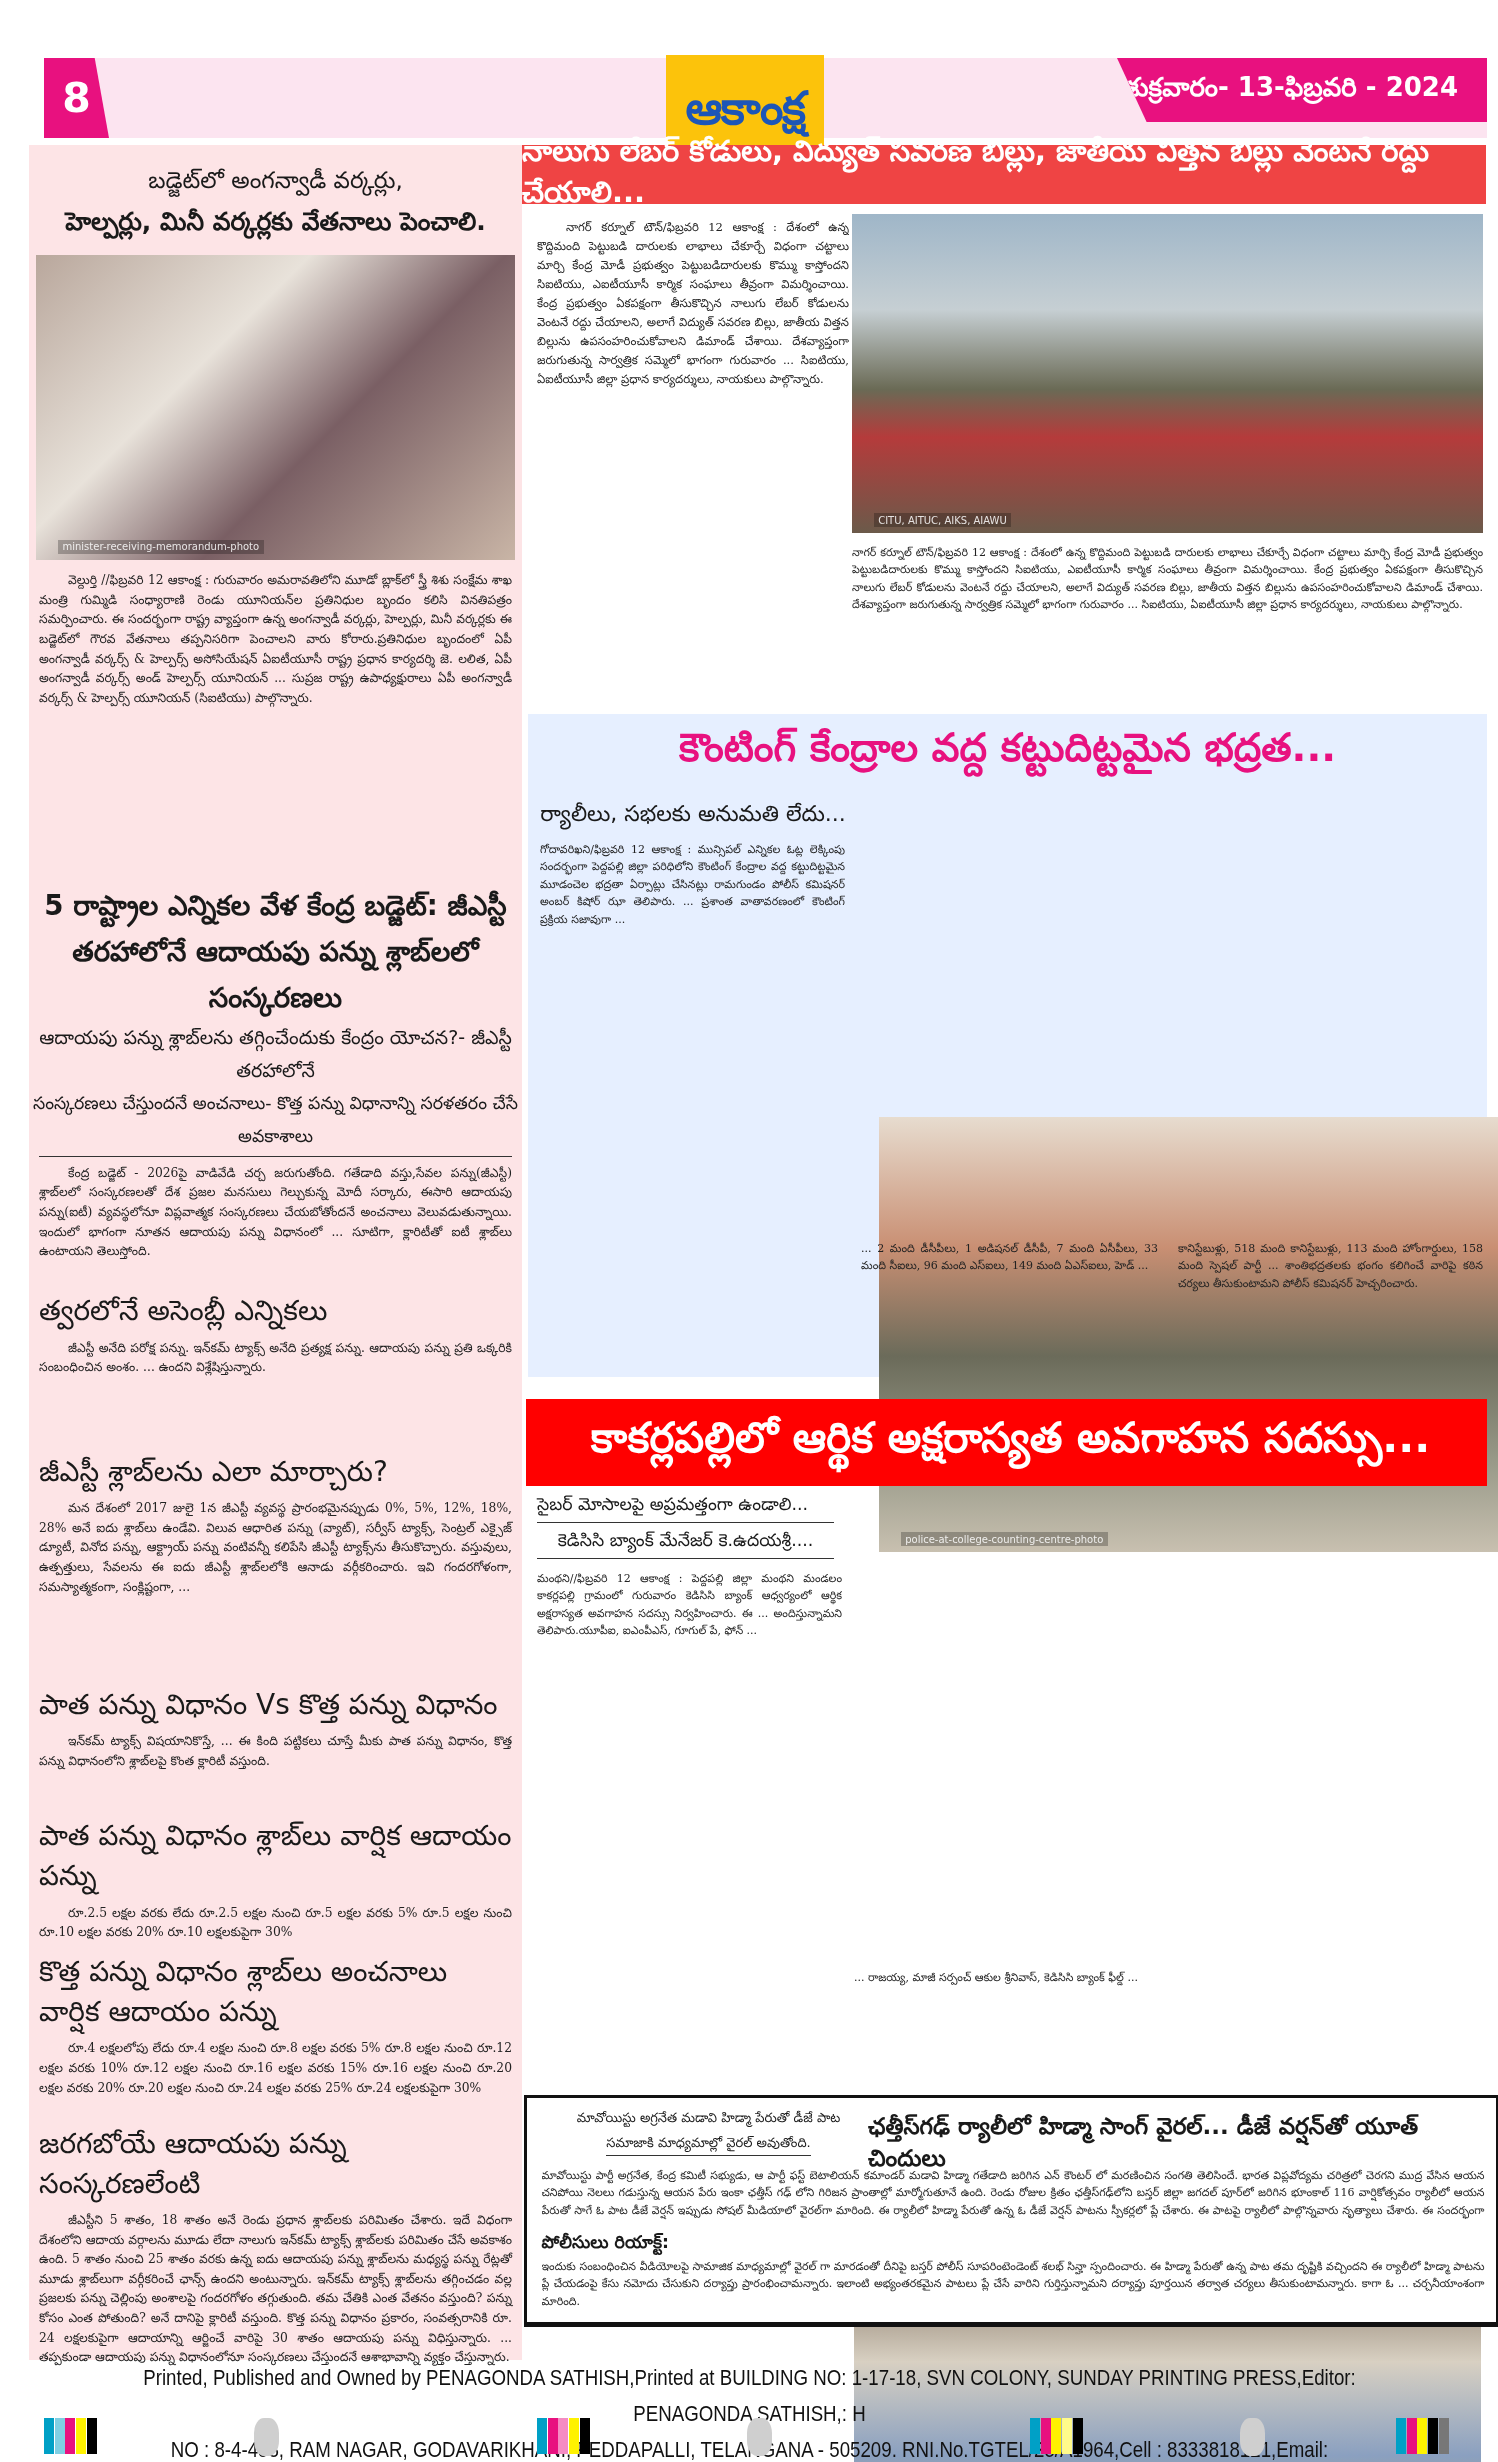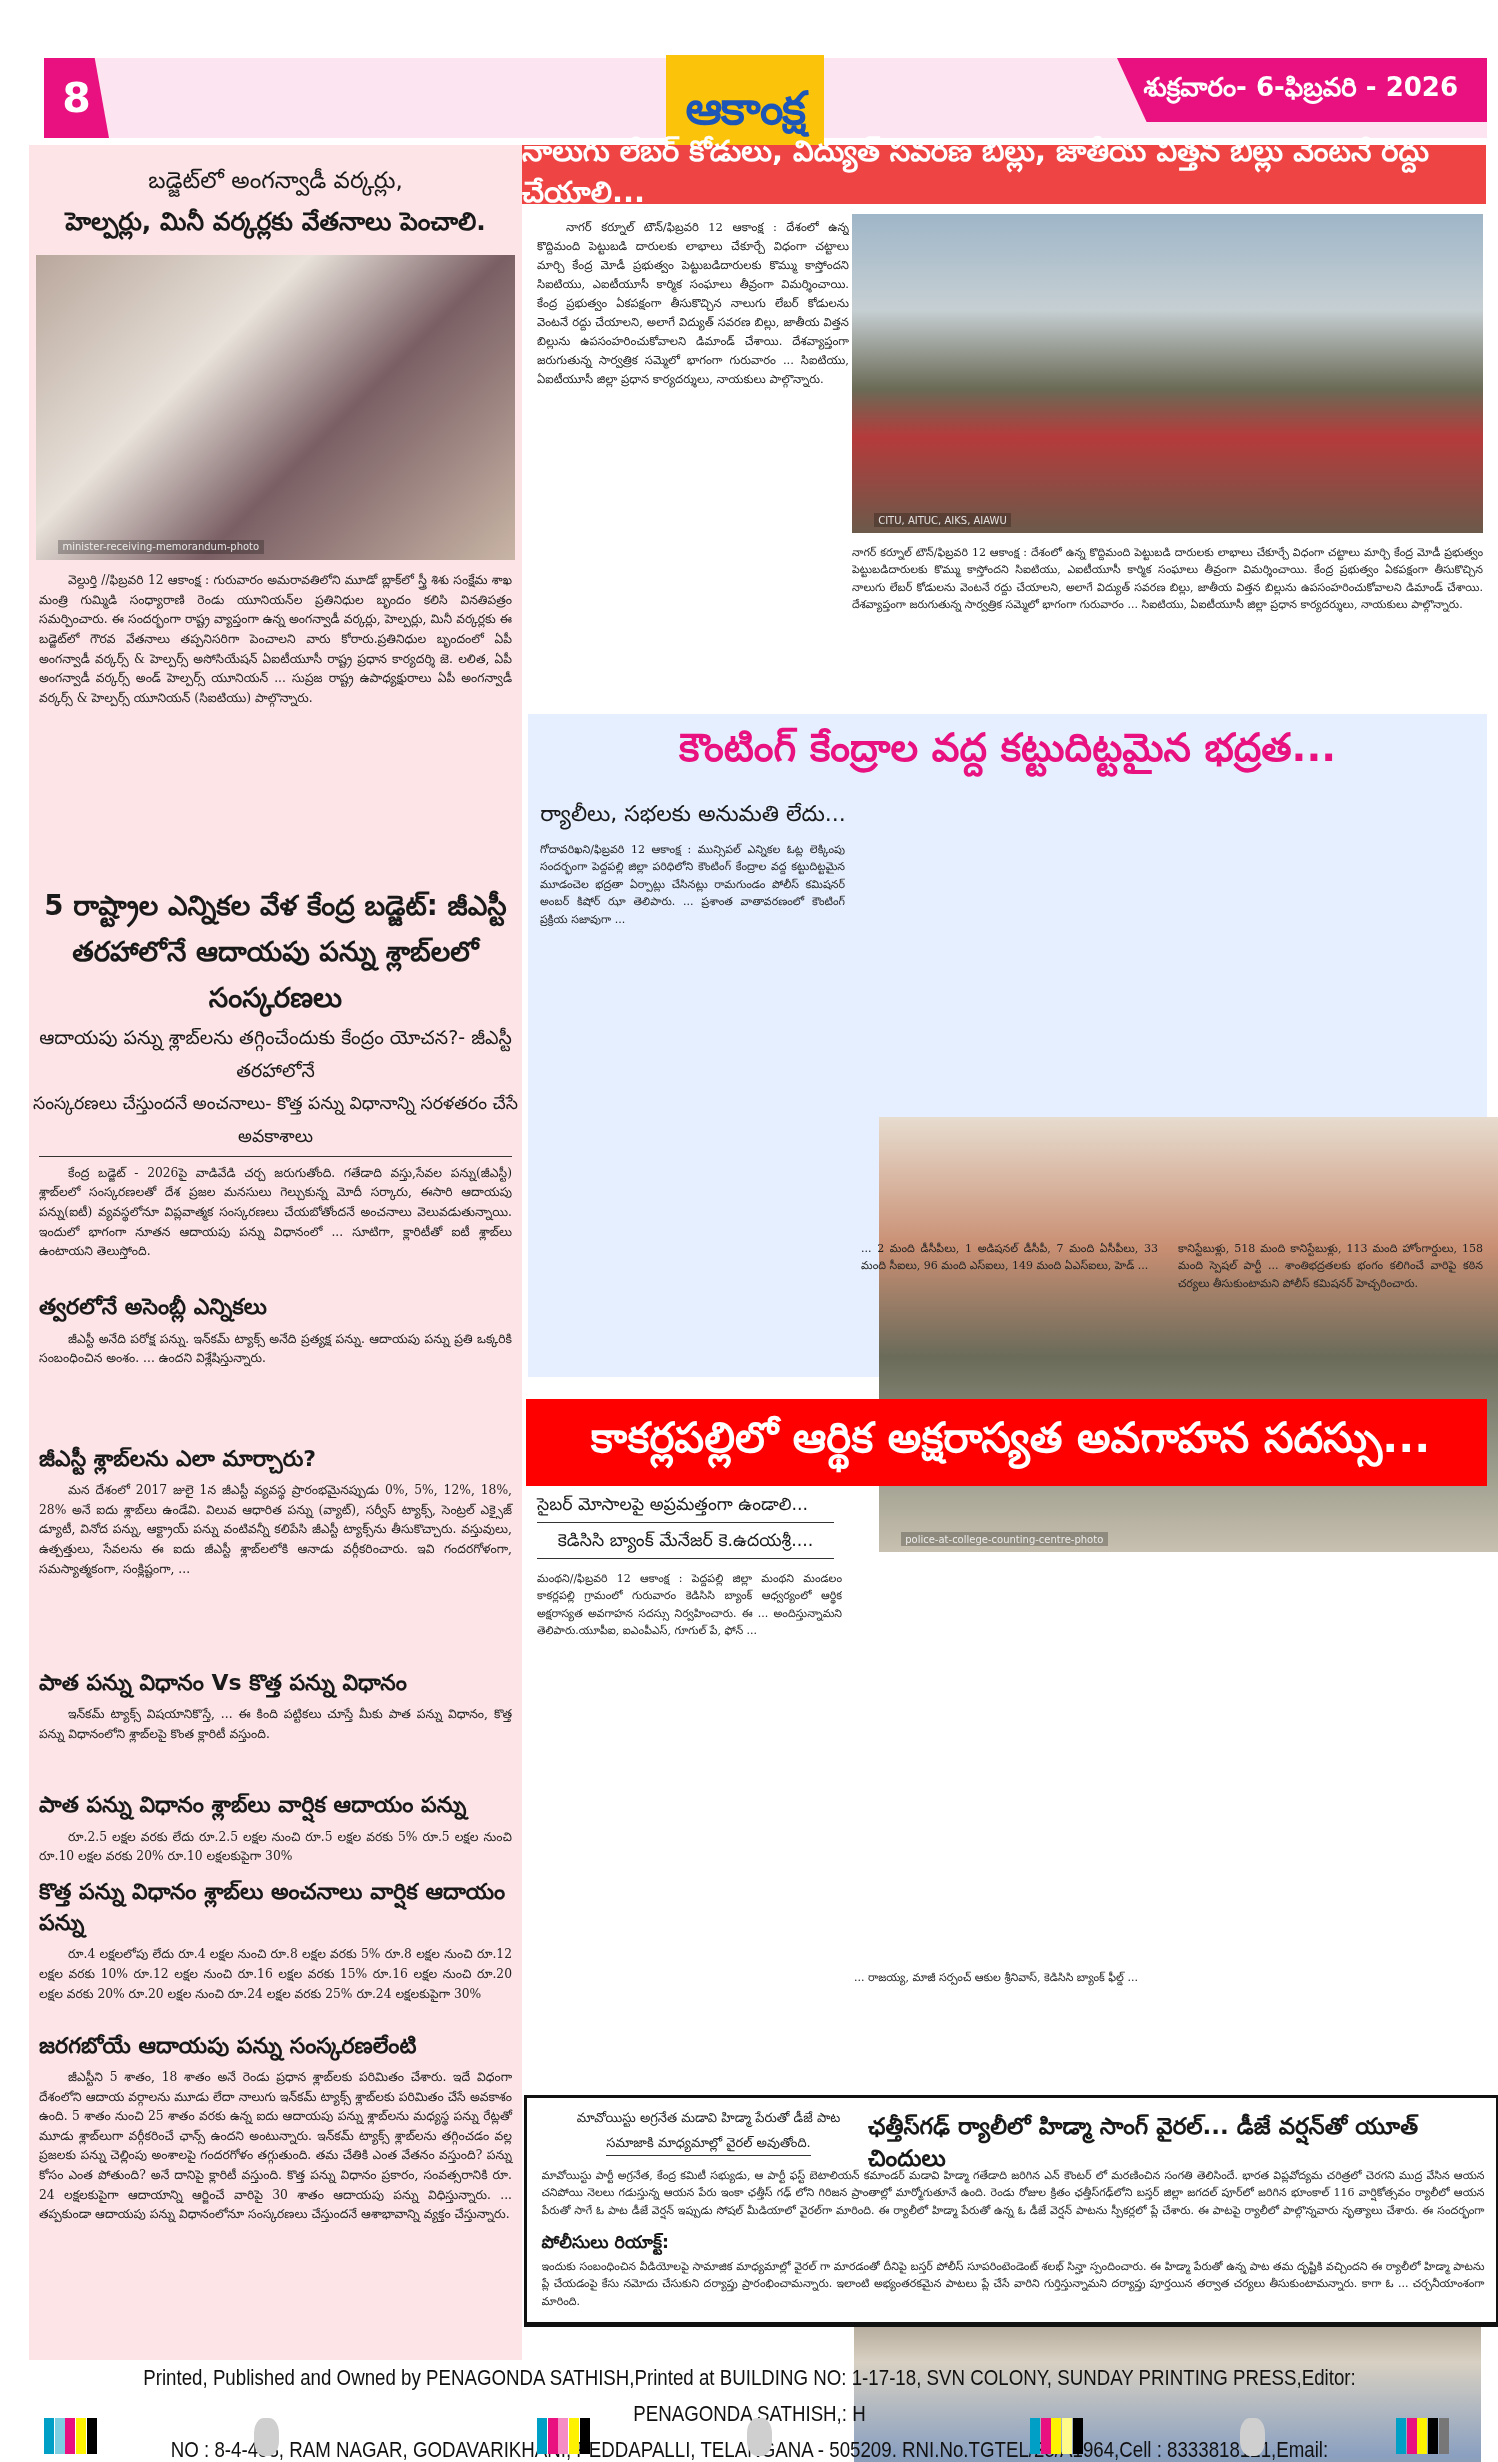--- a/index.html
+++ b/index.html
@@ -11,21 +11,21 @@
   .logo { left: 666px; top: 55px; width: 158px; height: 116px; background: #fcc30b; display:flex; align-items:center; justify-content:center; }
   .logo span { color: #1d56b7; font-size: 46px; font-weight: bold; font-family: "DejaVu Sans", sans-serif; letter-spacing: -1.5px; }
   .datebox { left: 1117px; top: 58px; width: 370px; height: 64px; background: #e8117f; color: #fff; font-size: 26px; font-weight: bold; display:flex; align-items:center; justify-content:flex-end; padding-right: 29px; clip-path: polygon(0 0, 100% 0, 100% 100%, 8% 100%); }
   
   .leftcol { left: 29px; top: 145px; width: 493px; height: 2215px; background: #fde4e6; }
   .hl-left { width: 100%; text-align: center; font-weight: bold; font-size: 25px; line-height: 42px; padding-top: 14px; }
   .photo { background: linear-gradient(135deg, #b9a79c 0%, #e8e2da 35%, #7a5f64 60%, #c9b5a6 100%); position: relative; }
   .photo-label { position: absolute; bottom: 5.8px; left: 5.8px; font-size: 10px; color: rgba(255,255,255,0.85); background: rgba(0,0,0,0.25); padding: 1.5px 4.4px; margin-left: 16px; }
   .body { font-family: "DejaVu Serif", serif; font-size: 12.3px; line-height: 19.6px; text-align: justify; color: #222; padding: 0 10px; }
   .body p { text-indent: 29px; margin-bottom: 4.4px; }
-  .subhead { font-weight: bold; font-size: 22px; padding: 7.3px 10px 4.4px 10px; }
+  .subhead { font-weight: normal; font-size: 28px; padding: 7.3px 10px 4.4px 10px; }
   .center-hl { text-align: center; font-weight: bold; font-size: 27.6px; line-height: 46px; }
   .center-sub { text-align: center; font-size: 19px; line-height: 33px; }
   .rule { border-bottom: 1.5px solid #333; margin: 2.9px 10px 7.3px 10px; }
   
   .banner1 { left: 522px; top: 145px; width: 964px; height: 59px; background: #ef4444; color: #fff; font-weight: bold; font-size: 29px; display:flex; align-items:center; justify-content:center; }
   .banner2 { left: 528px; top: 714px; width: 959px; height: 76px; background: #e6efff; color: #e8117f; font-weight: bold; font-size: 39px; display:flex; align-items:center; justify-content:center; }
   .banner3 { left: 526px; top: 1399px; width: 961px; height: 87px; background: #ff0000; color: #fff; font-size: 42px; font-weight: bold; display:flex; align-items:center; justify-content:center;padding-left:8px; }
   .box-counting { left: 528px; top: 714px; width: 959px; height: 663px; background: #e6efff; }
   .col3 { font-family: "DejaVu Serif", serif; font-size: 11px; line-height: 17.4px; text-align: justify; color:#222; }
   .viral-box { left: 524px; top: 2095px; width: 975px; height: 232px; border: 3.6px solid #111; border-bottom-width: 5.8px; background: #fff; }
@@ -35,21 +35,21 @@
   .regdot { position:absolute; top: 2418px; width: 25px; height: 38px; background: #cfcfcf; border-radius: 40%; }
 </style>
 </head>
 <body>
 
 <div class="abs mast"></div>
 <div class="abs pageno">8</div>
 <div class="abs logo">
     <span>ఆకాంక్ష</span>
   </div>
-<div class="abs datebox">శుక్రవారం- 6-ఫిబ్రవరి - 2026</div>
+<div class="abs datebox">శుక్రవారం- 13-ఫిబ్రవరి - 2024</div>
 
 <div class="abs leftcol">
   <div>
     <div class="hl-left">
       <div style="font-weight:normal;font-size:23px;">బడ్జెట్‌లో అంగన్వాడీ వర్కర్లు,</div>
       <div style="font-size:25px;">హెల్పర్లు, మినీ వర్కర్లకు వేతనాలు పెంచాలి.</div>
     </div>
     <div class="photo" style="margin:11.6px 7.3px 0 7.3px;height:305px;">
       <span class="photo-label">minister-receiving-memorandum-photo</span>
     </div>

